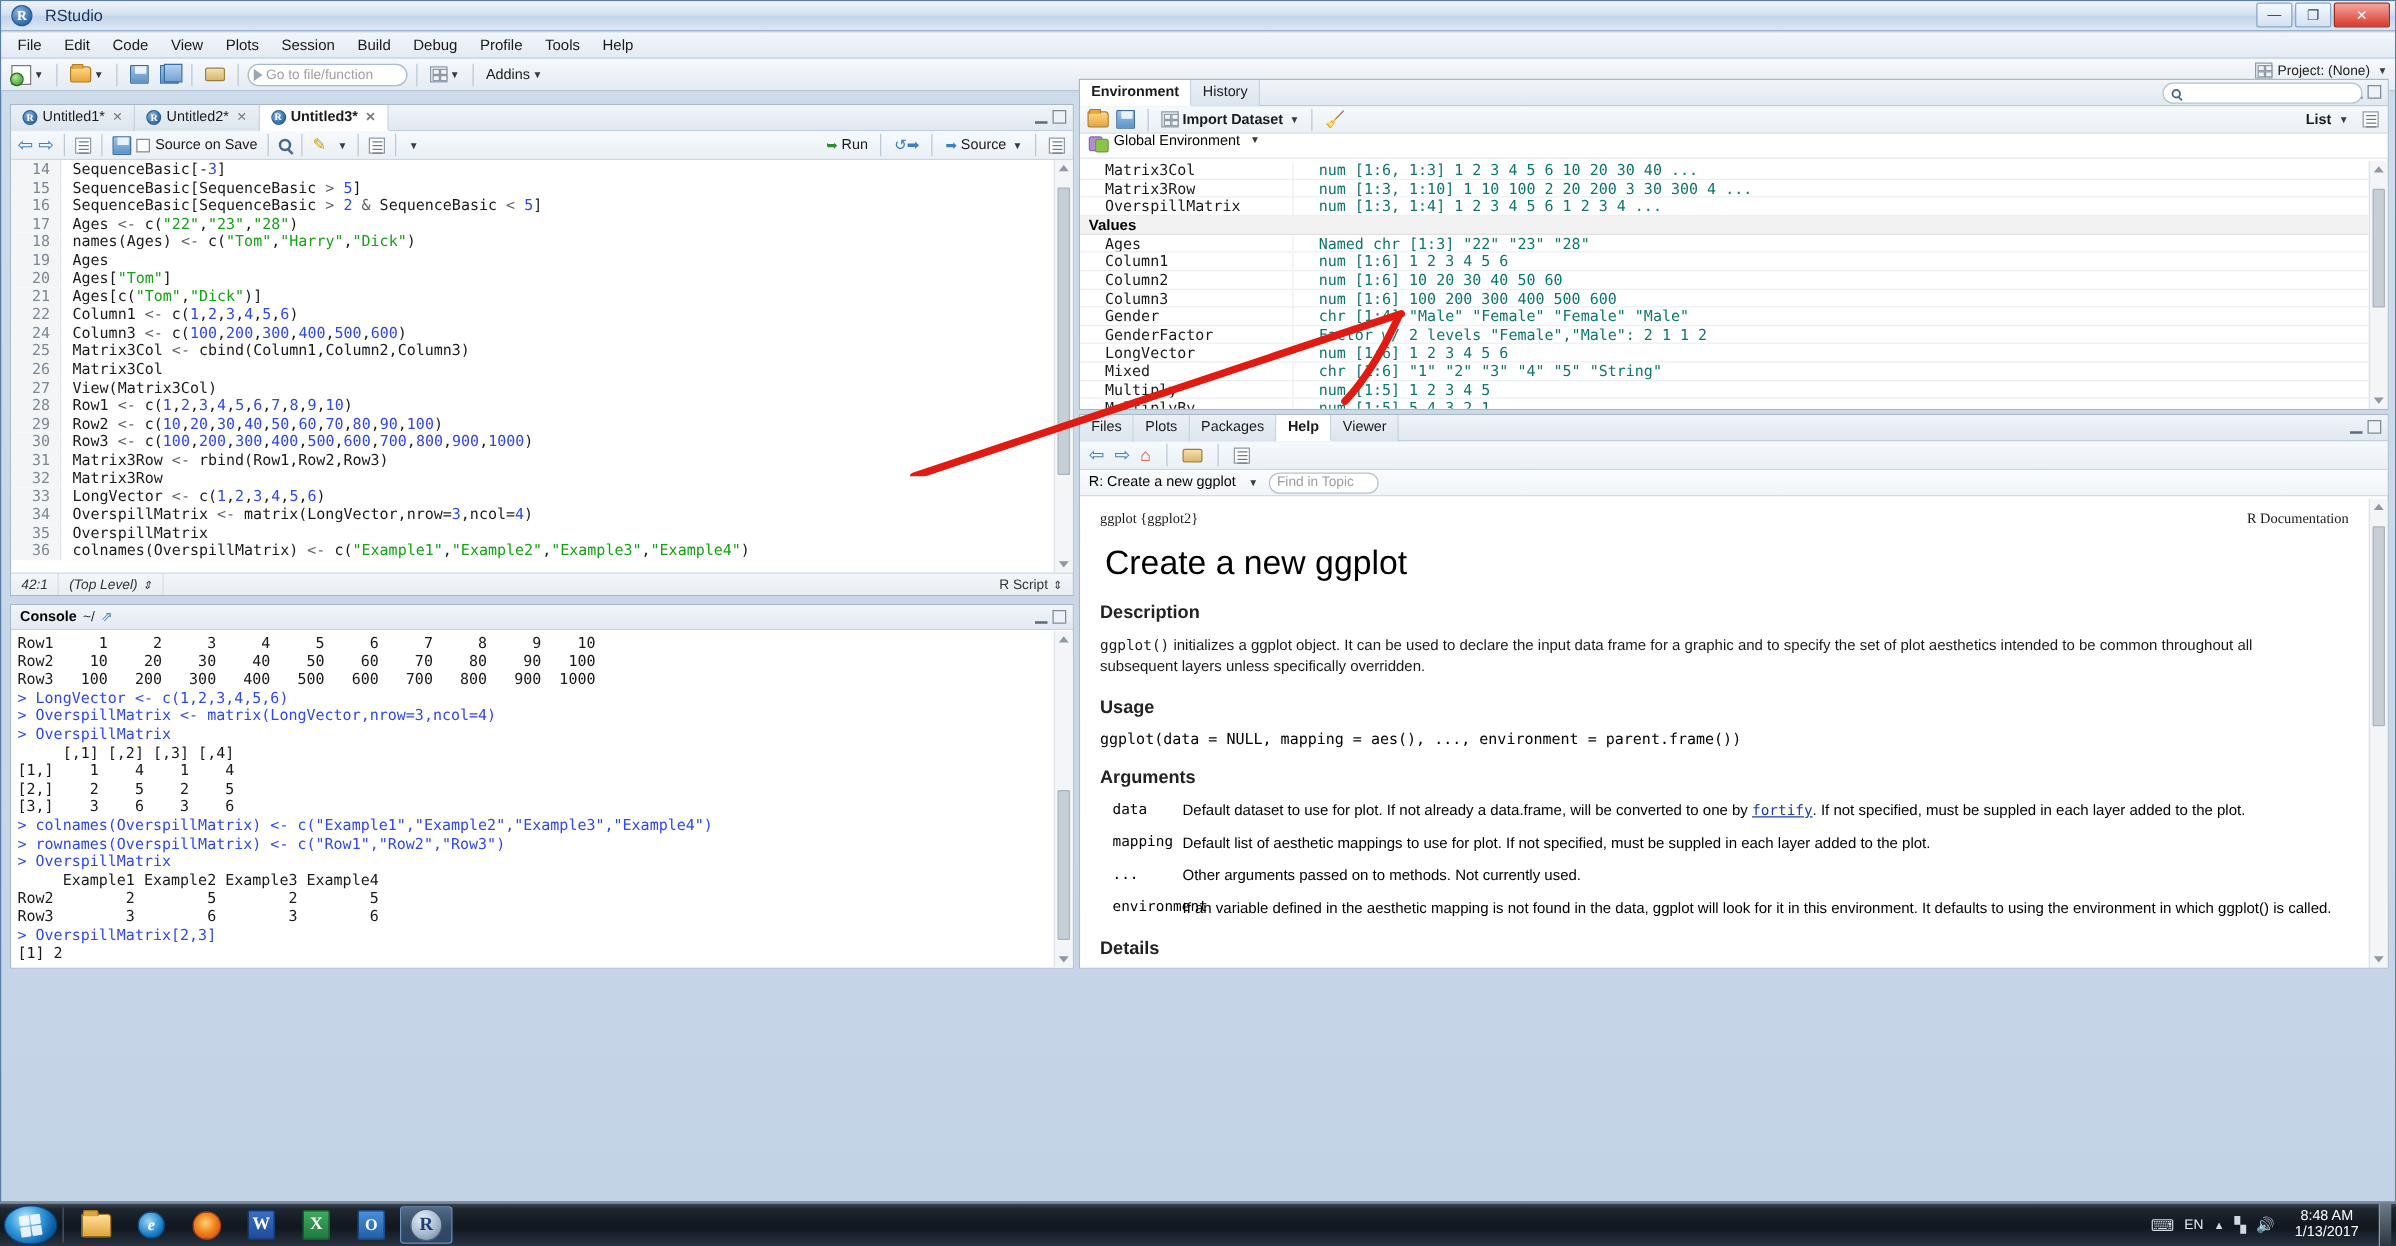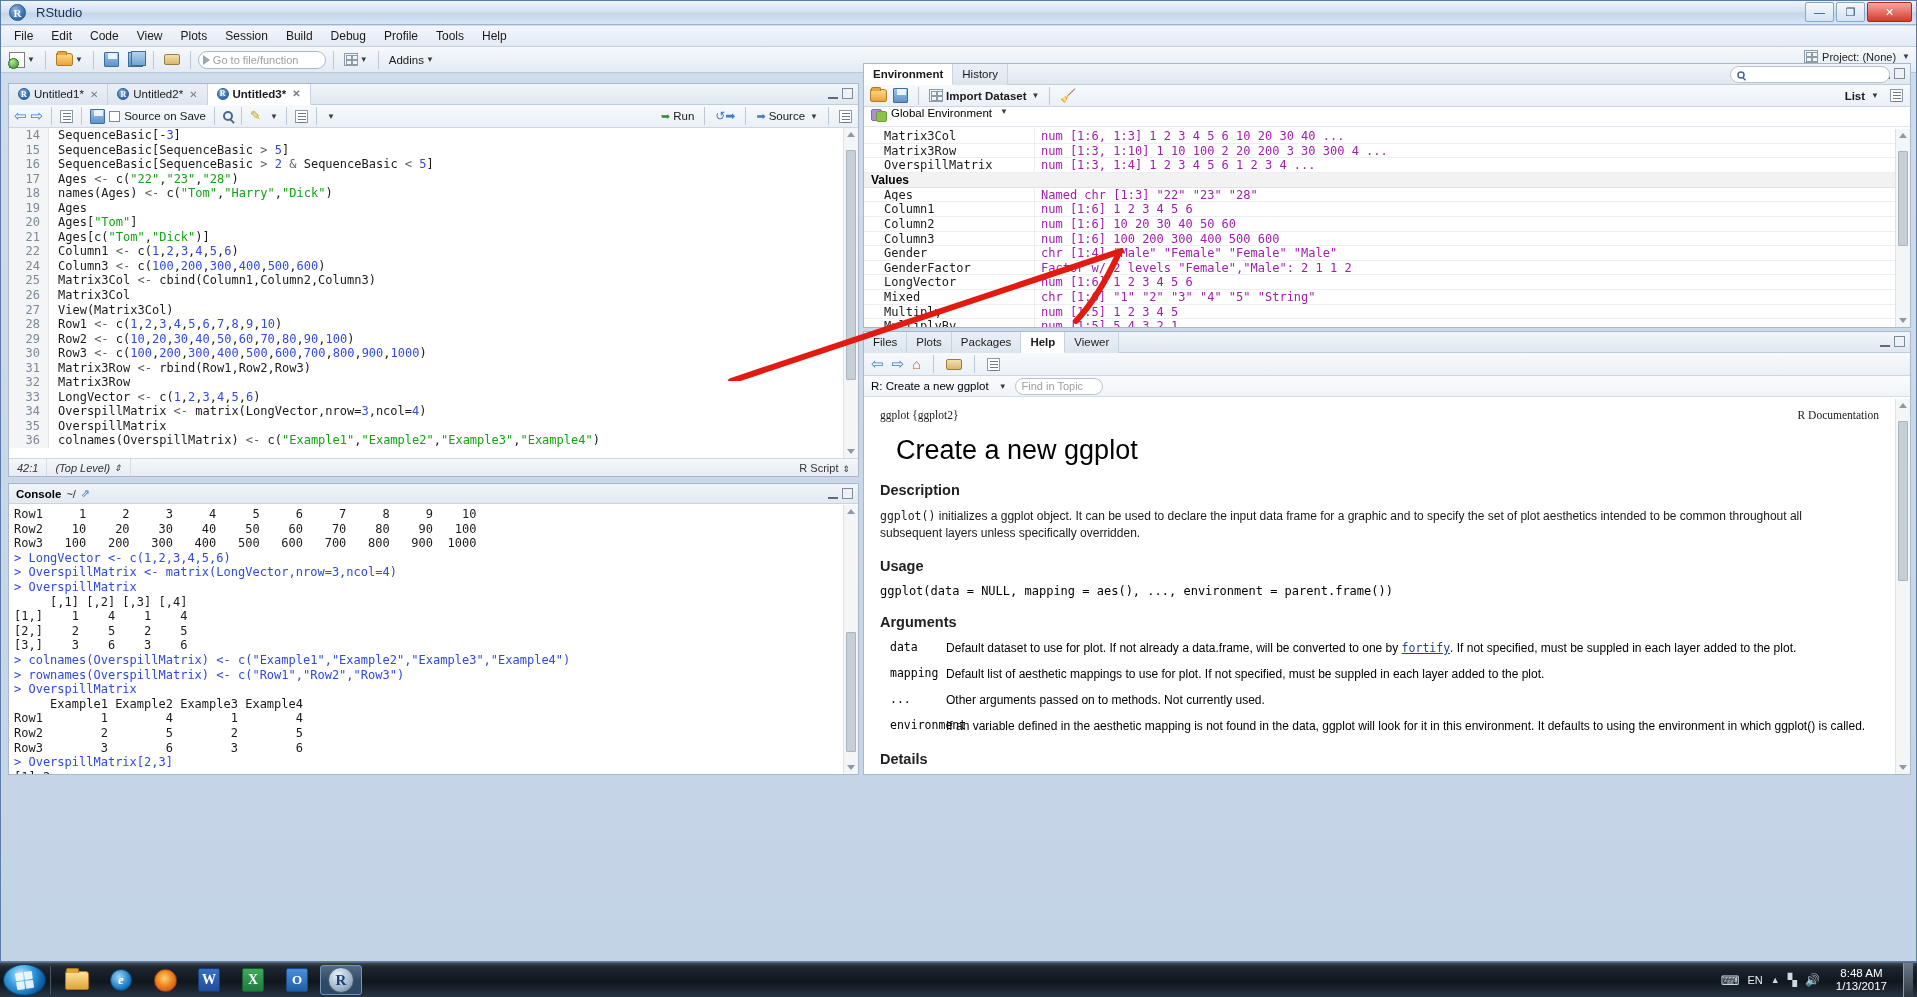--- a/index.html
+++ b/index.html
@@ -176,32 +176,32 @@
   
   #env-pane { left:862px; top:62px; width:1048px; height:265px; }
   .env-toolbar { height:22px; background:linear-gradient(to bottom,#f7fafd,#eaf0f6); border-bottom:1px solid #ccd7e2; display:flex; align-items:center; padding-left:6px; gap:6px;font-weight:bold; }
   .env-scope { height:20px; background:#fff; border-bottom:1px solid #dfe6ed; display:flex; padding-left:7px; gap:6px; font-size:11.5px; }
   .env-scope .cube { width:14px;height:14px;position:relative; }
   .env-scope .cube:before{content:"";position:absolute;left:0;top:2px;width:9px;height:10px;background:#b08fd0;border:1px solid #8a68ad;border-radius:2px;}
   .env-scope .cube:after{content:"";position:absolute;left:5px;top:4px;width:9px;height:9px;background:#8cc34a;border:1px solid #6f9e38;border-radius:2px;}
   .env-list { position:absolute; left:0; top:65px; right:15px; bottom:0; overflow:hidden; background:#fff; }
   .env-row { display:flex; height:14.6px; border-bottom:1px solid #eceff2; font-family:"DejaVu Sans Mono","Liberation Mono",monospace; font-size:12px; }
   .env-row .nm { width:170px; padding-left:20px; color:#1a1a1a; white-space:nowrap; overflow:hidden; }
-  .env-row .vl { flex:1; padding-left:6px; color:#a21caf; white-space:nowrap; overflow:hidden; border-left:1px solid #eceff2; }
+  .env-row .vl { flex:1; padding-left:20px; color:#0f766e; white-space:nowrap; overflow:hidden; border-left:1px solid #eceff2; }
   .env-section { height:15px; background:#f2f2f2; font-family:"Liberation Sans",sans-serif; font-weight:bold; font-size:12px; padding-left:7px; display:flex; align-items:center; border-bottom:1px solid #e2e2e2; }
   .env-searchbox { position:absolute; right:20px; top:2px; width:160px; height:17px; border:1px solid #b4c2d0; border-radius:9px; background:#fff; display:flex; align-items:center; padding-left:5px; }
 
   
   #help-pane { left:862px; top:330px; width:1048px; height:444px; }
   .help-toolbar { height:23px; background:linear-gradient(to bottom,#f7fafd,#eaf0f6); border-bottom:1px solid #ccd7e2; display:flex; align-items:center; padding-left:7px; gap:8px; }
   .help-topicbar { height:21px; background:linear-gradient(to bottom,#fbfcfe,#f0f4f8); border-bottom:1px solid #d4dde6; display:flex; align-items:center; padding-left:7px; gap:8px; font-size:11.5px; }
   .findtopic { width:88px;height:17px;border:1px solid #b4c2d0;border-radius:9px;background:#fff;display:flex;align-items:center;padding-left:6px;color:#9d9d9d;font-size:11px; }
   .help-body { position:absolute; left:0; top:67px; right:15px; bottom:0; background:#fff; overflow:hidden; padding:10px 16px 0 16px; }
   .help-topline { display:flex; justify-content:space-between; font-size:11.5px; color:#1a1a1a; font-family:"Liberation Serif",serif; }
-  .help-h1 { font-size:27px; font-weight:normal; margin:14px 0 16px 16px; font-family:"Liberation Sans",sans-serif; color:#000; }
+  .help-h1 { font-size:27px; font-weight:normal; margin:14px 0 16px 4px; font-family:"Liberation Sans",sans-serif; color:#000; }
   .help-h2 { font-size:14.5px; font-weight:bold; margin:16px 0 10px 0; color:#222; }
   .help-p { font-size:12px; line-height:17px; color:#1a1a1a; margin:0 0 4px 0; max-width:985px; }
   .mono { font-family:"DejaVu Sans Mono","Liberation Mono",monospace; font-size:11.5px; }
   .help-usage { font-family:"DejaVu Sans Mono","Liberation Mono",monospace; font-size:12px; margin:8px 0 4px 0; }
   .arg-row { display:flex; margin:0 0 9px 0; }
   .arg-name { width:66px; flex:none; font-family:"DejaVu Sans Mono","Liberation Mono",monospace; font-size:11.5px; padding-left:10px; }
   .arg-desc { flex:1; font-size:12px; line-height:17px; }
   .lnk { color:#20409a; text-decoration:underline; font-family:"DejaVu Sans Mono","Liberation Mono",monospace; font-size:11.5px; }
 
   
@@ -437,21 +437,20 @@
           <div class="cl cmd">&gt; OverspillMatrix &lt;- matrix(LongVector,nrow=3,ncol=4)</div>
           <div class="cl cmd">&gt; OverspillMatrix</div>
           <div class="cl">     [,1] [,2] [,3] [,4]</div>
           <div class="cl">[1,]    1    4    1    4</div>
           <div class="cl">[2,]    2    5    2    5</div>
           <div class="cl">[3,]    3    6    3    6</div>
           <div class="cl cmd">&gt; colnames(OverspillMatrix) &lt;- c("Example1","Example2","Example3","Example4")</div>
           <div class="cl cmd">&gt; rownames(OverspillMatrix) &lt;- c("Row1","Row2","Row3")</div>
           <div class="cl cmd">&gt; OverspillMatrix</div>
           <div class="cl">     Example1 Example2 Example3 Example4</div>
-          <div class="cl">Row1        1        4        1        4</div>
           <div class="cl">Row2        2        5        2        5</div>
           <div class="cl">Row3        3        6        3        6</div>
           <div class="cl cmd">&gt; OverspillMatrix[2,3]</div>
           <div class="cl">[1] 2</div>
         </div>
       <div class="vscroll" style="top:21px;bottom:0;">
         <div class="up"></div>
         <div class="thumb" style="bottom:22px;height:120px;"></div>
         <div class="dn"></div>
       </div>

